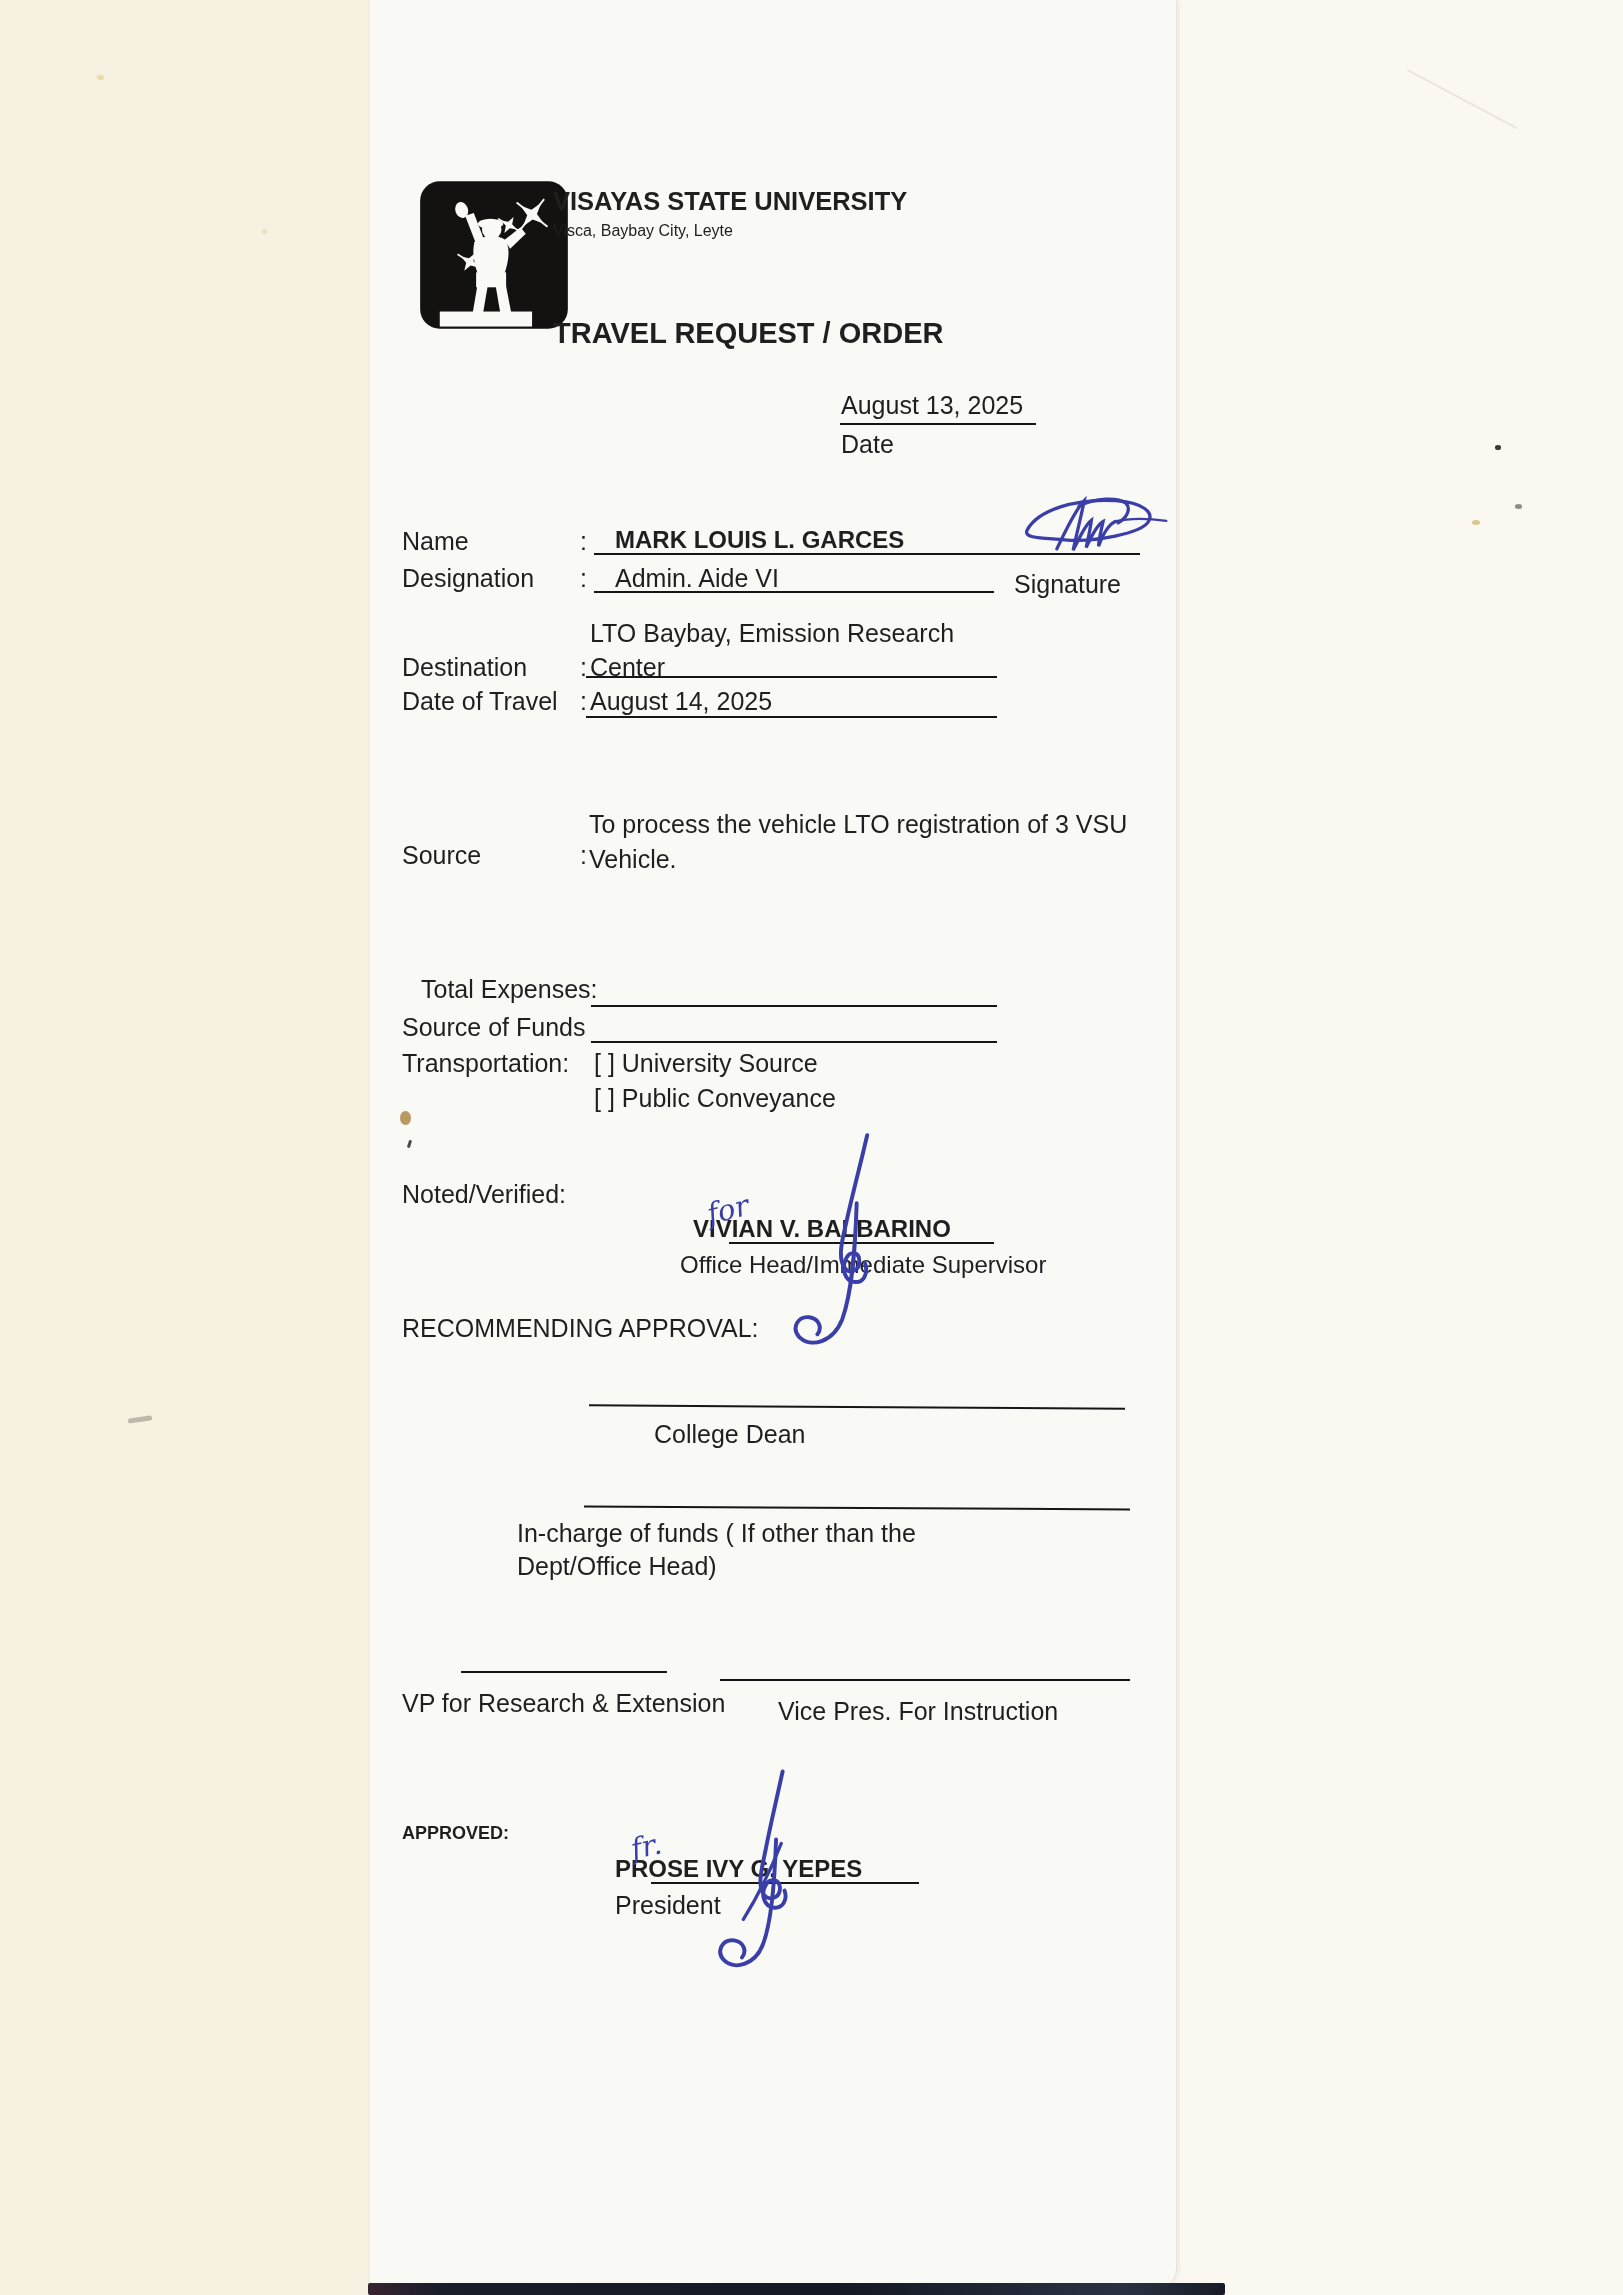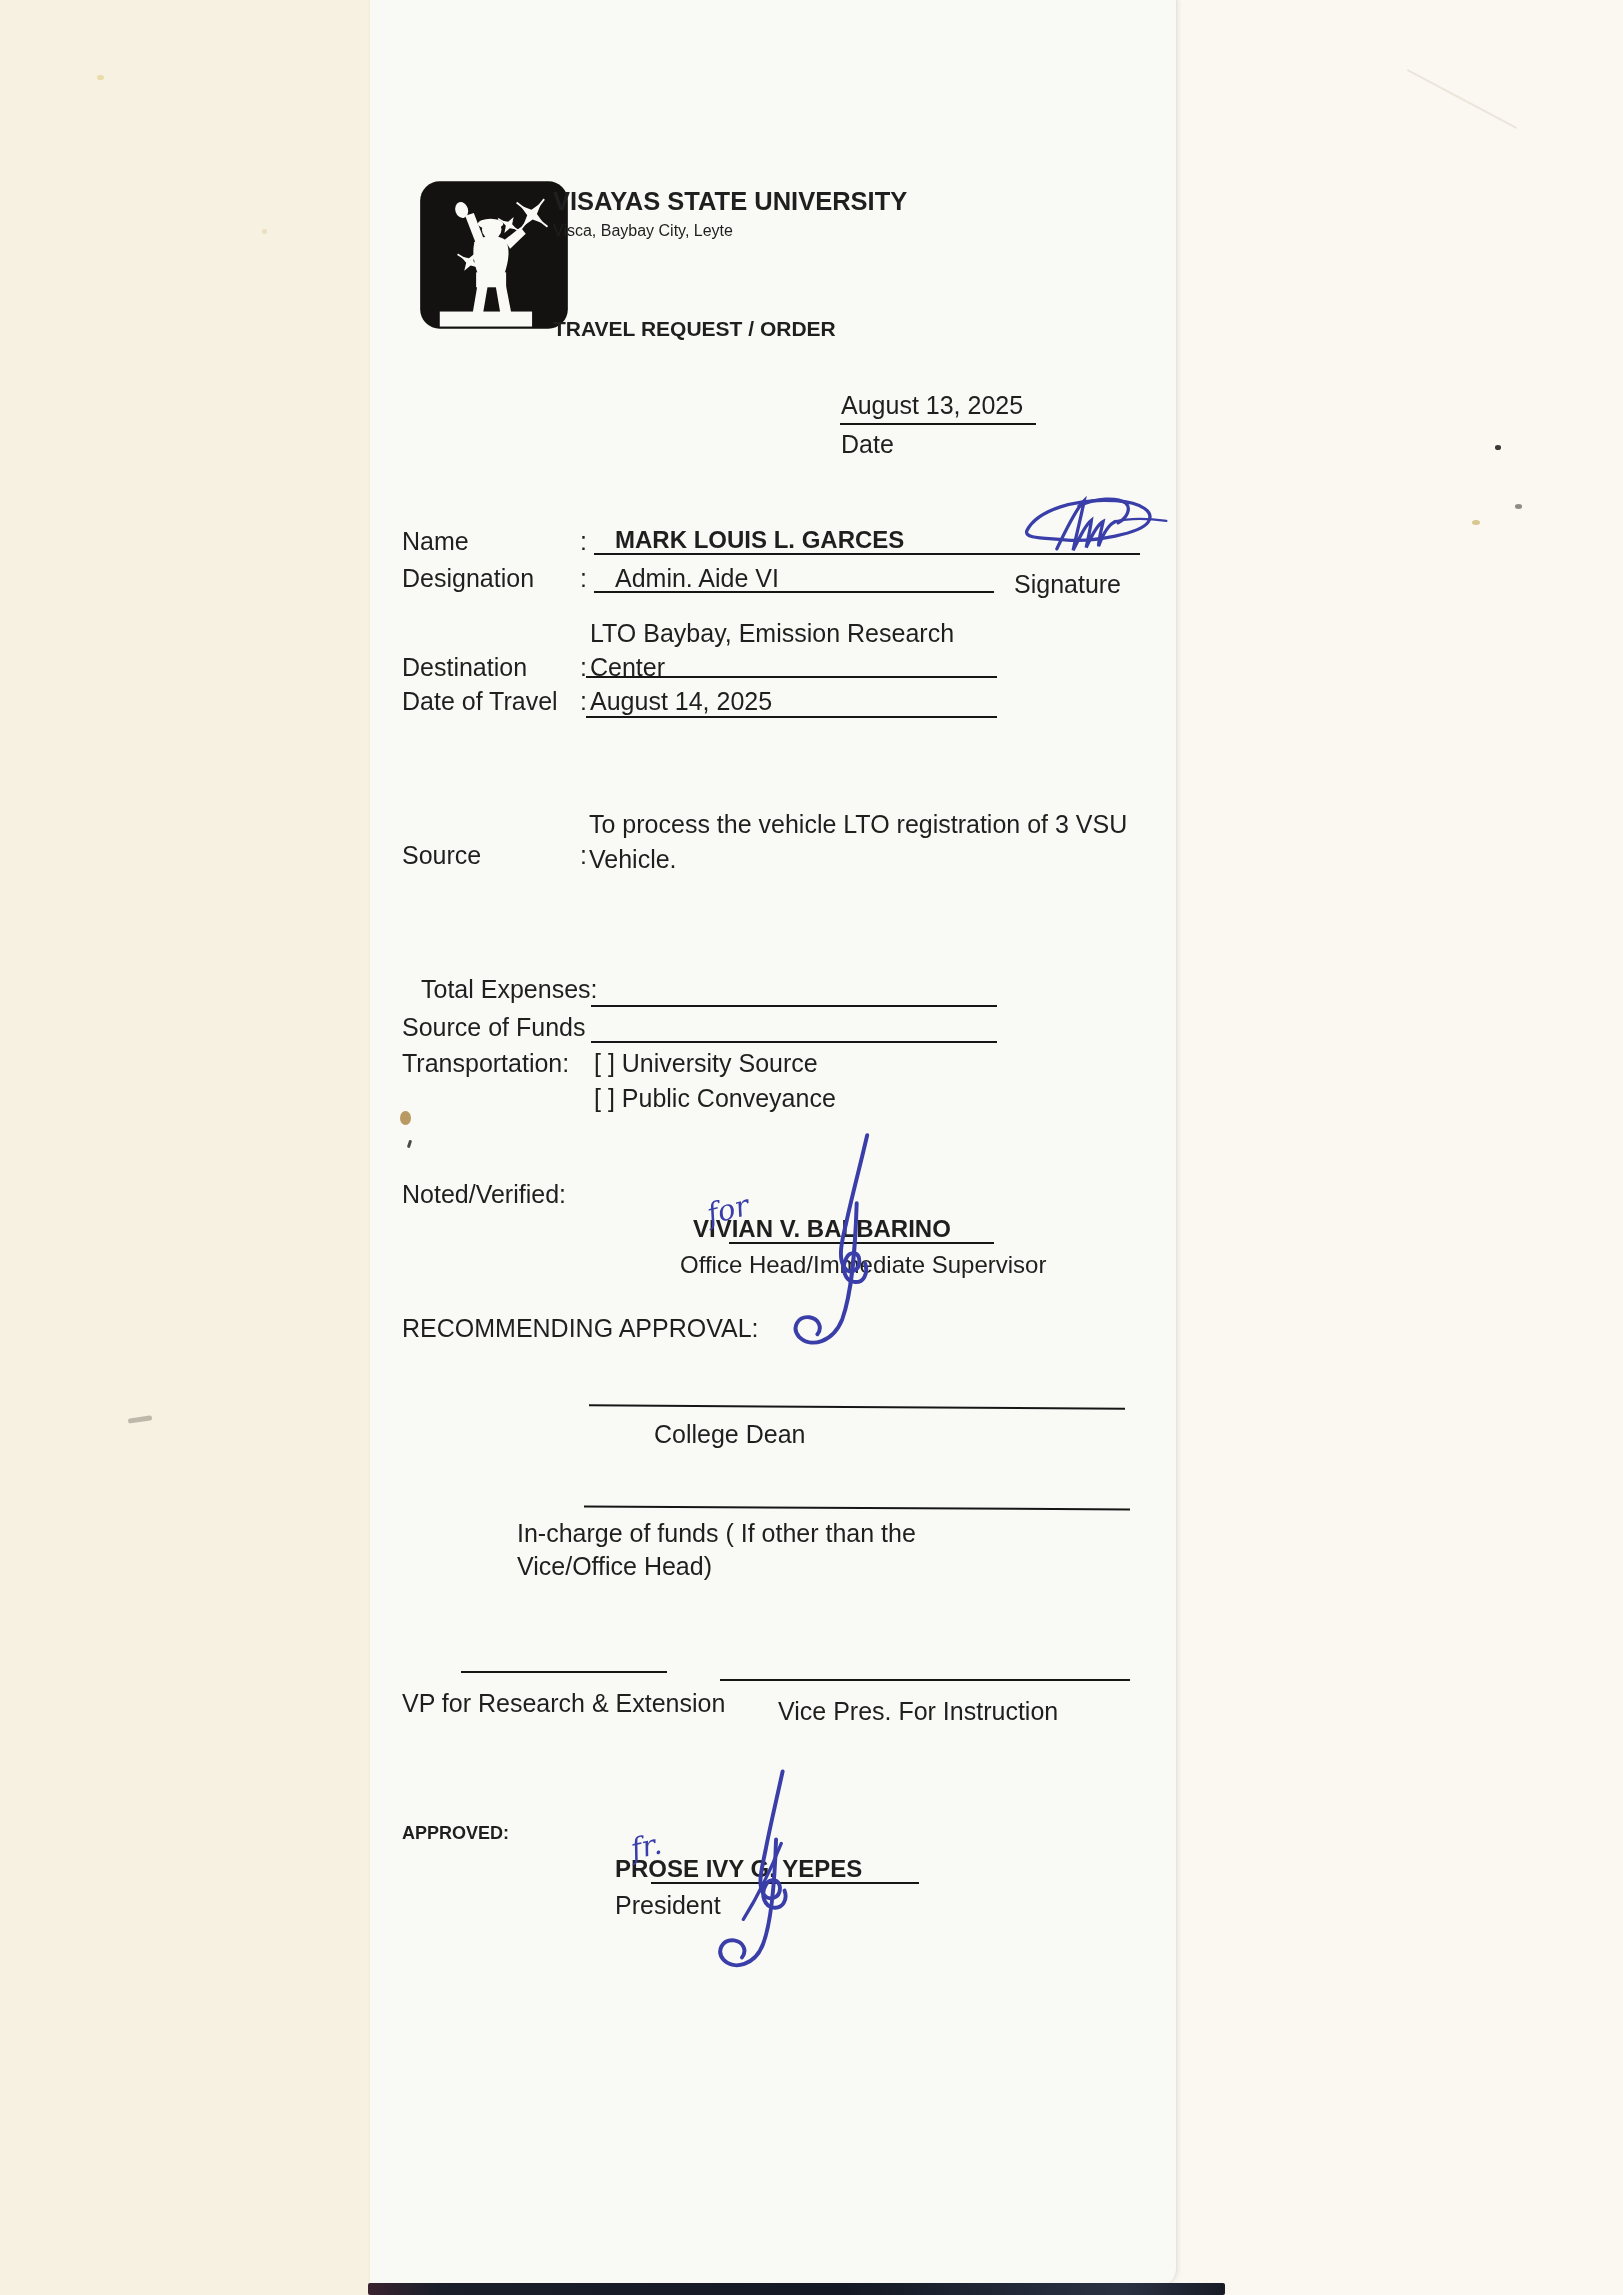--- a/index.html
+++ b/index.html
@@ -73,21 +73,21 @@
       <g transform="translate(88,142) rotate(32)">
         <path d="M0,-18 L4.5,-4.5 L18,0 L4.5,4.5 L0,18 L-4.5,4.5 L-18,0 L-4.5,-4.5 Z"></path>
         <rect x="-25" y="-1.5" width="50" height="3"></rect>
       </g>
     </g>
   </svg>
 </div>
 
 <div class="abs t b ctr" style="left:553px;top:187px;width:458px;font-size:25.5px">VISAYAS STATE UNIVERSITY</div>
 <div class="abs t ctr" style="left:553px;top:222px;width:458px;font-size:16px">Visca, Baybay City, Leyte</div>
-<div class="abs t b ctr" style="left:553px;top:317px;width:458px;font-size:21px">TRAVEL REQUEST / ORDER</div>
+<div class="abs t b ctr" style="left:553px;top:317px;width:458px;font-size:29px">TRAVEL REQUEST / ORDER</div>
 
 <div class="abs t ctr" style="left:841px;top:391px;width:196px">August 13, 2025</div>
 <div class="abs rule" style="left:840px;top:423px;width:196px"></div>
 <div class="abs t ctr" style="left:841px;top:430px;width:196px">Date</div>
 
 <div class="abs t" style="left:402px;top:527px">Name</div>
 <div class="abs t" style="left:580px;top:527px">:</div>
 <div class="abs t b ctr" style="left:615px;top:526px;width:366px;font-size:24px">MARK LOUIS L. GARCES</div>
 <div class="abs rule" style="left:594px;top:553px;width:546px"></div>
 
@@ -151,21 +151,21 @@
   </svg>
 </div>
 
 <div class="abs t" style="left:402px;top:1314px">RECOMMENDING APPROVAL:</div>
 
 <div class="abs rule" style="left:589px;top:1406px;width:536px;transform:rotate(.35deg)"></div>
 <div class="abs t ctr" style="left:654px;top:1420px;width:406px">College Dean</div>
 
 <div class="abs rule" style="left:584px;top:1507px;width:546px;transform:rotate(.3deg)"></div>
 <div class="abs t ctr" style="left:517px;top:1519px;width:550px">In-charge of  funds ( If other than the</div>
-<div class="abs t ctr" style="left:517px;top:1552px;width:550px">Vice/Office Head)</div>
+<div class="abs t ctr" style="left:517px;top:1552px;width:550px">Dept/Office Head)</div>
 
 <div class="abs rule" style="left:461px;top:1671px;width:206px"></div>
 <div class="abs rule" style="left:720px;top:1679px;width:410px"></div>
 <div class="abs t ctr" style="left:402px;top:1689px;width:321px">VP for Research &amp; Extension</div>
 <div class="abs t ctr" style="left:778px;top:1697px;width:294px">Vice Pres. For Instruction</div>
 
 <div class="abs t b" style="left:402px;top:1823px;font-size:18px">APPROVED:</div>
 
 <div class="abs t b ctr" style="left:615px;top:1855px;width:334px;font-size:24px">PROSE IVY G. YEPES</div>
 <div class="abs rule" style="left:651px;top:1882px;width:268px"></div>

